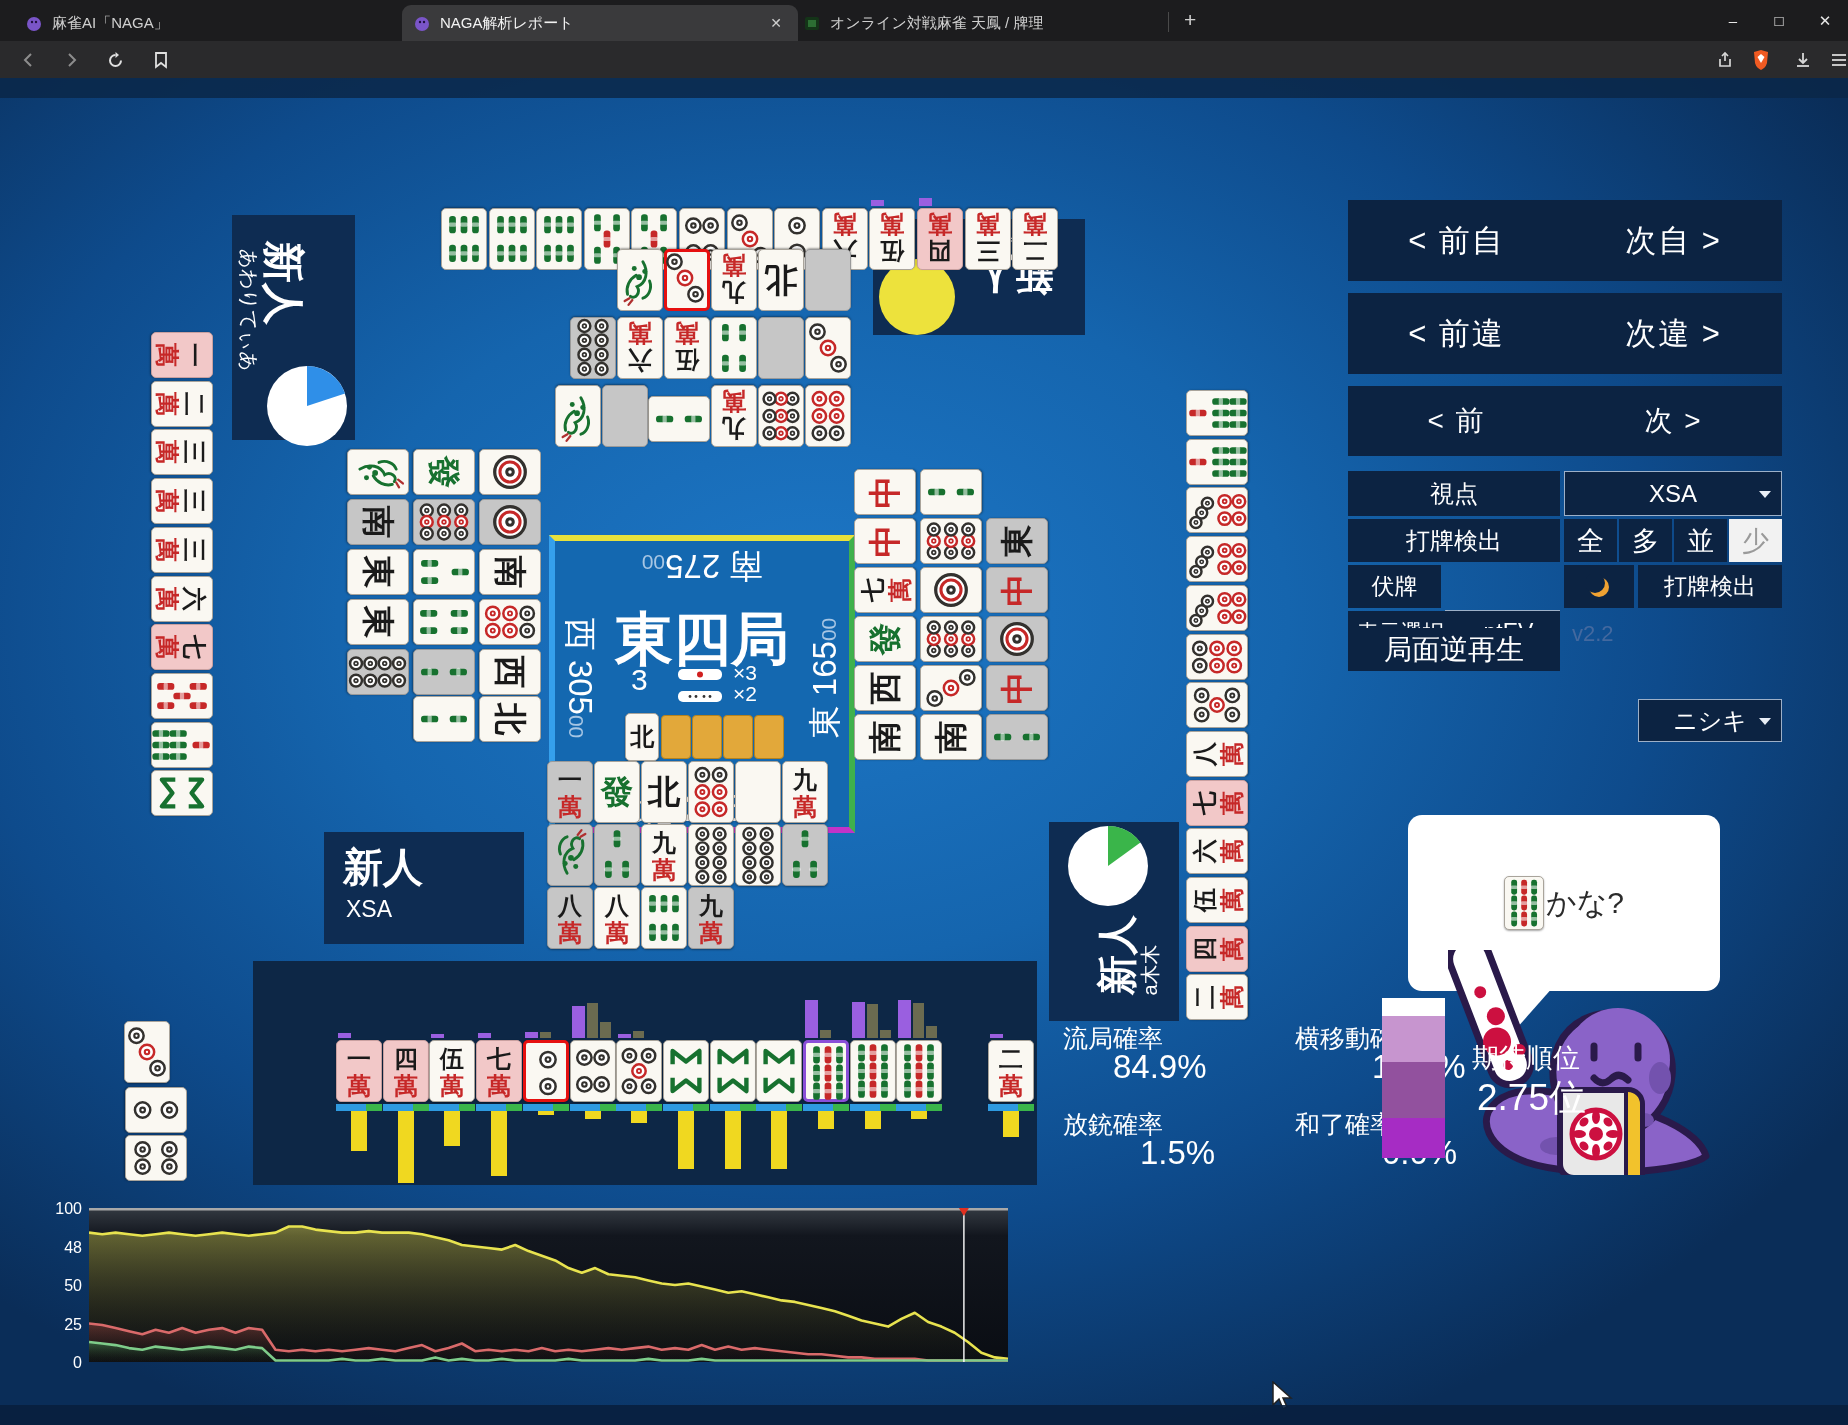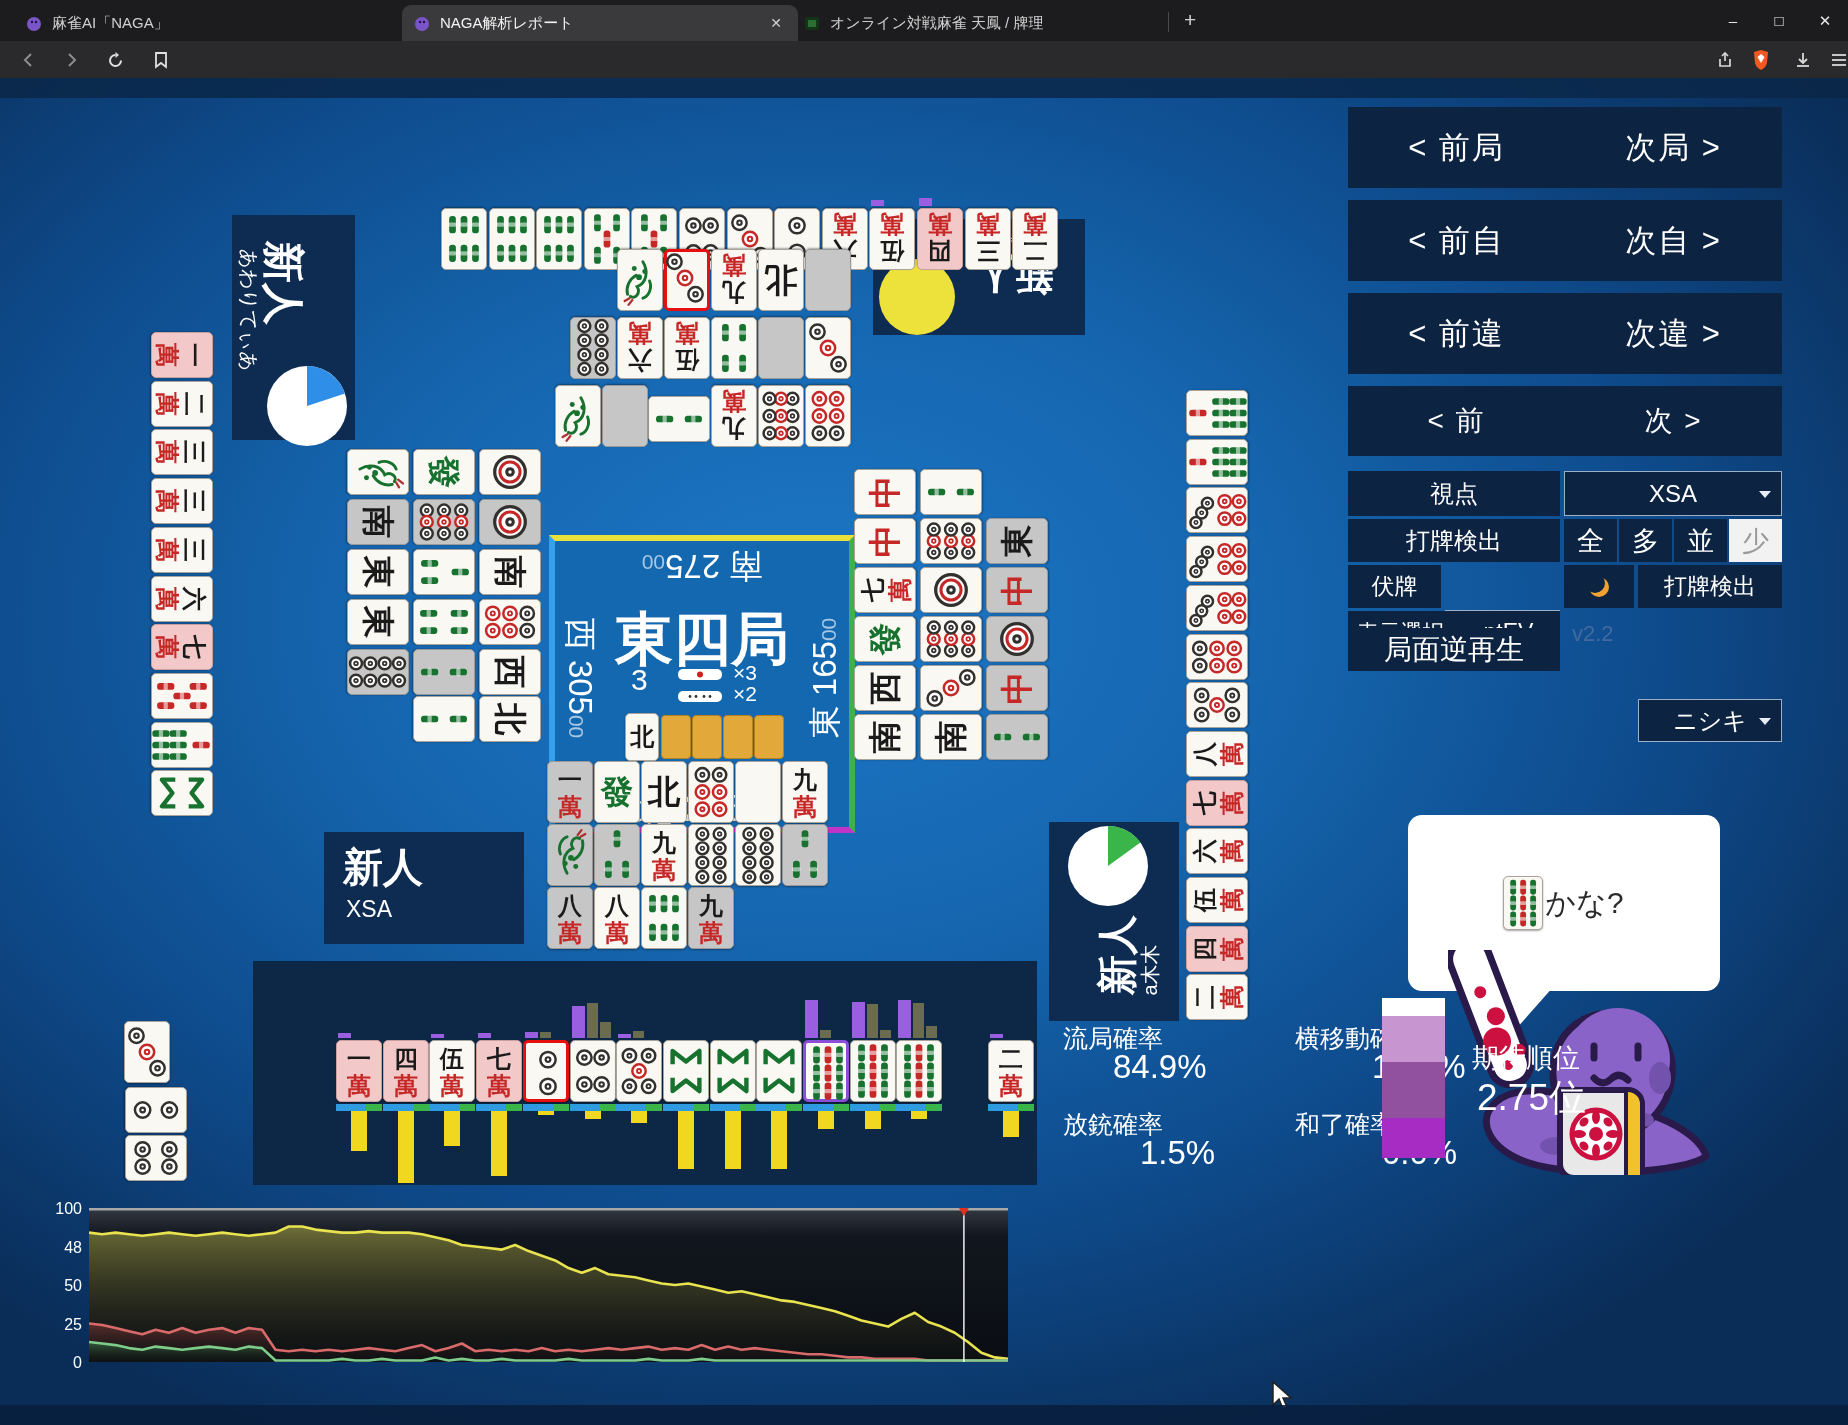--- a/index.html
+++ b/index.html
@@ -44,21 +44,21 @@
   .vtextccw{position:absolute;white-space:nowrap;color:#fff;transform:translate(-50%,-50%) rotate(-90deg);}
   .flip{position:absolute;white-space:nowrap;color:#fff;transform:translate(-50%,-50%) rotate(180deg);}
   
   #centerpanel{position:absolute;left:549px;top:457px;width:306px;height:298px;box-sizing:border-box;
      border-top:6px solid #e8e13c;border-right:6px solid #3fb14c;border-bottom:6px solid #c233c8;border-left:6px solid #35a0ec;
      background:#1468b0;}
   .score{color:#fff;white-space:nowrap;}
   .score .suf{font-size:21px;color:#a7c6e4;}
   #round{position:absolute;left:50%;top:60px;transform:translateX(-50%);color:#fff;font-size:58px;font-weight:bold;white-space:nowrap;}
   
-  #bubble{position:absolute;left:1408px;top:737px;width:312px;height:176px;background:#fff;border-radius:14px;font-family:Liberation Mono, monospace;}
+  #bubble{position:absolute;left:1408px;top:737px;width:312px;height:176px;background:#fff;border-radius:14px;}
   #bubble .inner{position:absolute;left:0;top:0;width:100%;height:100%;display:flex;align-items:center;justify-content:center;gap:2px;}
   #bubbletail{position:absolute;left:1494px;top:908px;width:0;height:0;border-left:14px solid transparent;
       border-right:46px solid transparent;border-top:52px solid #fff;}
   #bubble .txt{font-size:30px;color:#2b2b2b;}
   
   #chartlabels div{position:absolute;color:#fff;font-size:16px;text-align:right;width:40px;}
   
   .statlabel{position:absolute;color:#fff;font-size:25px;white-space:nowrap;}
   .statvalue{position:absolute;color:#fff;font-size:33px;white-space:nowrap;}
   
@@ -170,24 +170,20 @@
       <svg width="18" height="16" viewBox="0 0 18 16">
           <line x1="2" y1="3" x2="16" y2="3" stroke="#d8d8d8" stroke-width="1.8"></line>
           <line x1="2" y1="8" x2="16" y2="8" stroke="#d8d8d8" stroke-width="1.8"></line>
           <line x1="2" y1="13" x2="16" y2="13" stroke="#d8d8d8" stroke-width="1.8"></line>
         </svg>
       </div>
   </div>
 
   <div id="main">
 
-    <div class="panel navrow" style="left:1348px;top:29px;width:434px;height:81px;">
-      <div class="navbtn">&lt; 前局</div>
-      <div class="navbtn">次局 &gt;</div>
-    </div>
     <div class="panel navrow" style="left:1348px;top:122px;width:434px;height:81px;">
       <div class="navbtn">&lt; 前自</div>
       <div class="navbtn">次自 &gt;</div>
     </div>
     <div class="panel navrow" style="left:1348px;top:215px;width:434px;height:81px;">
       <div class="navbtn">&lt; 前違</div>
       <div class="navbtn">次違 &gt;</div>
     </div>
     <div class="panel navrow" style="left:1348px;top:308px;width:434px;height:70px;">
       <div class="navbtn" style="font-size:28px;">&lt; 前</div>

